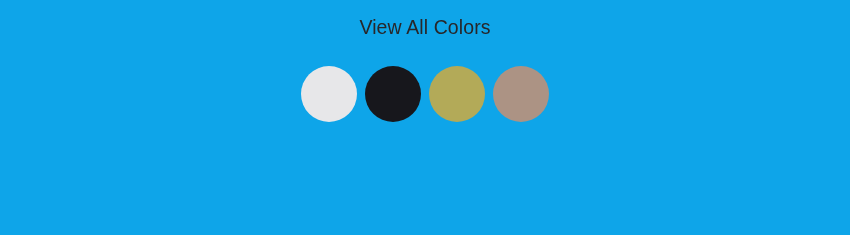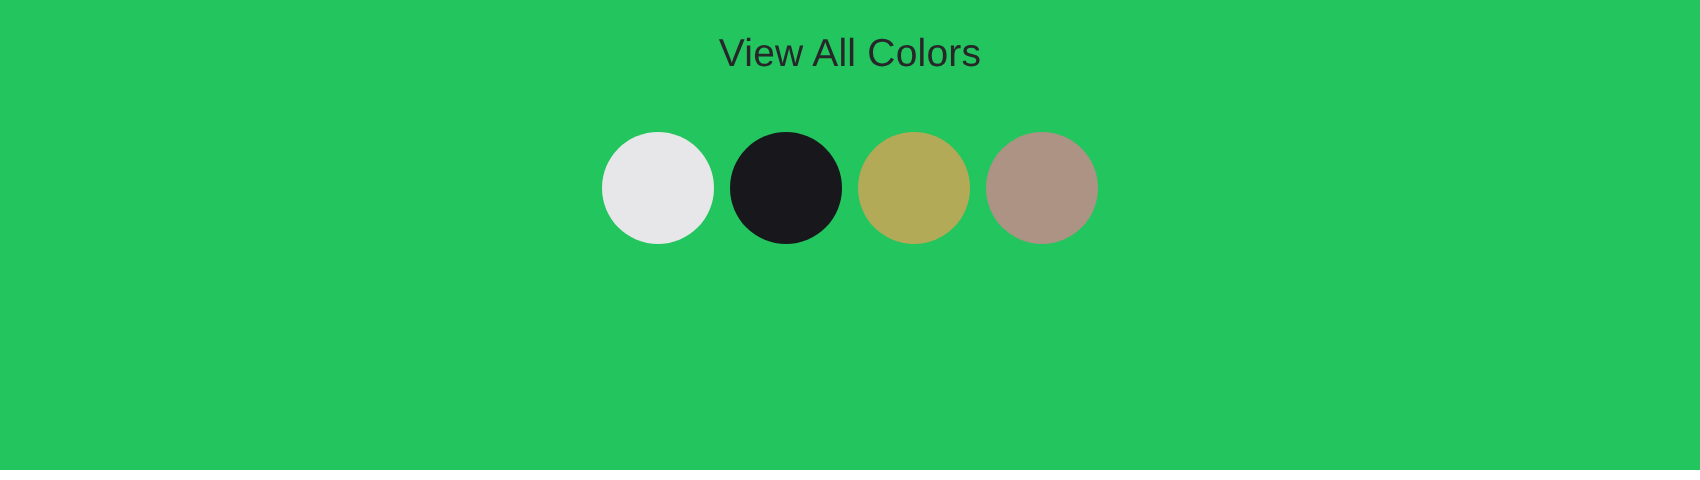--- a/index.html
+++ b/index.html
@@ -57,21 +57,21 @@
   }
 
   .panel-spacer {
     flex: 1 1 auto;
     width: 100%;
   }
 </style>
 </head>
 <body>
 
-<div class="color-picker-panel" style="background: #22c55e;">
+<div class="color-picker-panel" style="background: #0ea5e9;">
 
   <h1 class="panel-title" style="color: rgb(39, 39, 42);">View All Colors</h1>
 
   <div class="swatch-row">
     <div class="swatch" title="#E7E7E9" style="background: rgb(231, 231, 233);"></div>
     <div class="swatch" title="#17171C" style="background: rgb(23, 23, 28);"></div>
     <div class="swatch" title="#B3AA58" style="background: rgb(179, 170, 88);"></div>
     <div class="swatch" title="#AC9384" style="background: rgb(172, 147, 132);"></div>
   </div>
 

